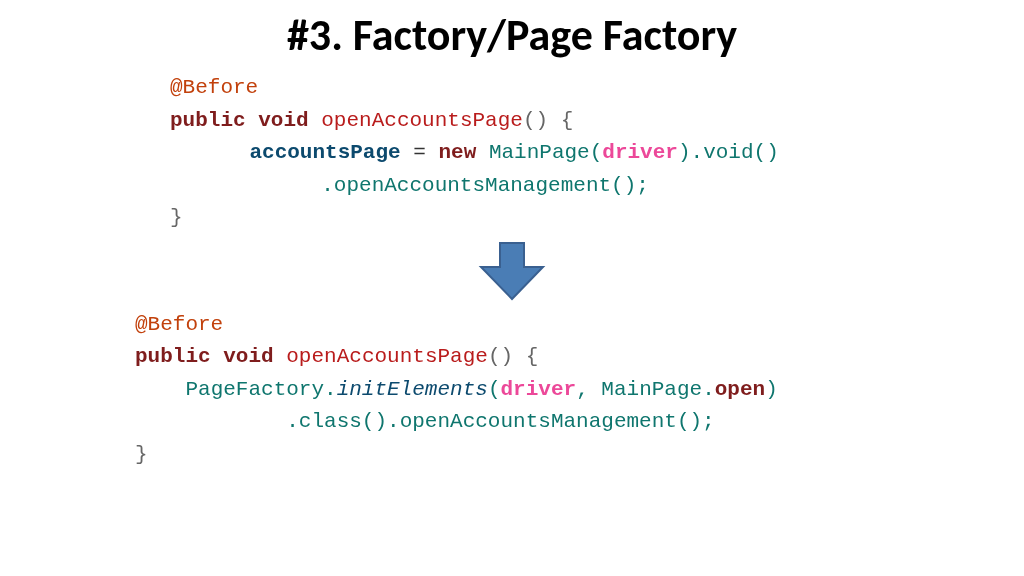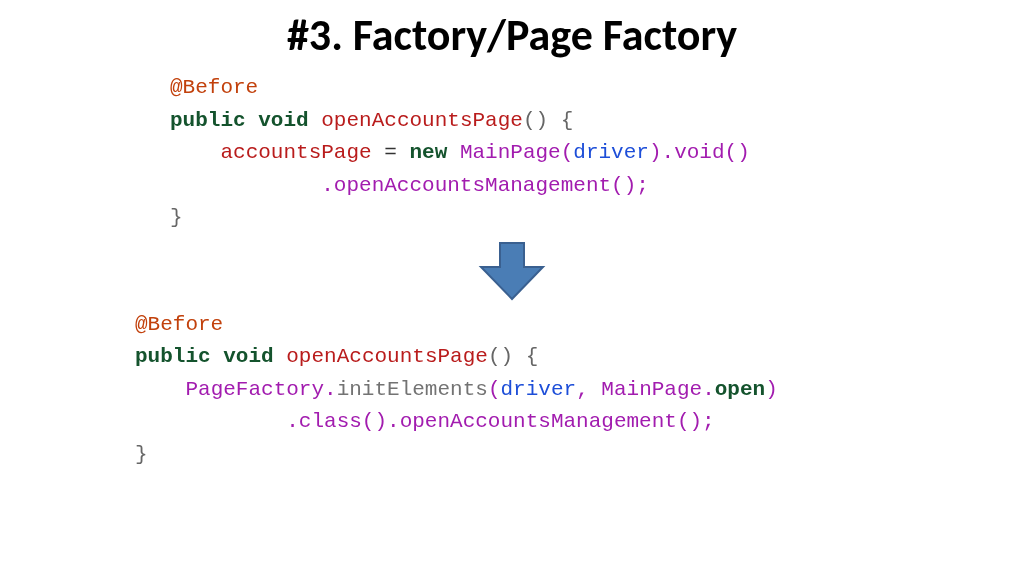--- a/index.html
+++ b/index.html
@@ -21,26 +21,26 @@
   .code {
     font-family: "Courier New", monospace;
     font-size: 21px;
     line-height: 1.55;
     white-space: pre;
     color: #333;
   }
   .code1 { margin-left: 170px; }
   .code2 { margin-left: 135px; }
   .tok-ann   { color: #c2410c; }          
-  .tok-kw    { color: #14532d; font-weight: bold; } 
+  .tok-kw    { color: #7f1d1d; font-weight: bold; } 
   .tok-mname { color: #b91c1c; }             
-  .tok-field { color: #b91c1c; font-weight: normal; } 
-  .tok-var   { color: #1d4ed8; font-weight: normal; } 
-  .tok-call  { color: #a21caf; }             
-  .tok-it    { color:#737373;text-align:right; } 
+  .tok-field { color: #0c4a6e; font-weight: bold; margin-left: 29px; } 
+  .tok-var   { color: #ec4899; font-weight: bold; } 
+  .tok-call  { color: #0f766e; }             
+  .tok-it    { font-style: italic; color:#0c4a6e;text-align:right; } 
   .tok-brace { color: #666; }
   .arrow-wrap {
     display: flex;
     justify-content: center;
     margin: 6px 0 6px 0;
   }
 </style>
 </head>
 <body>
 

